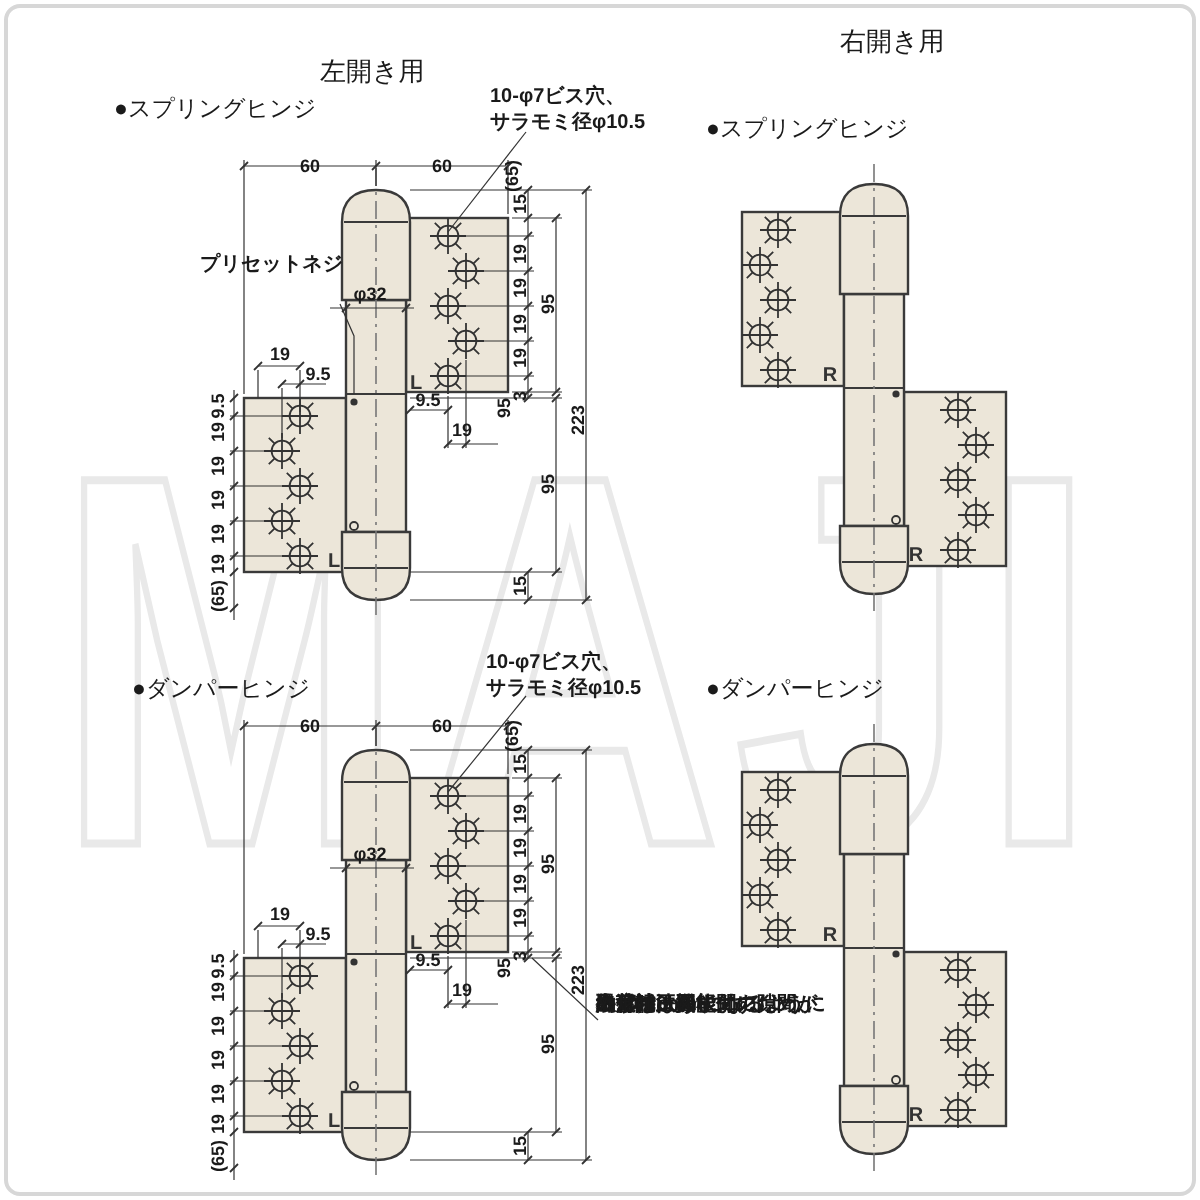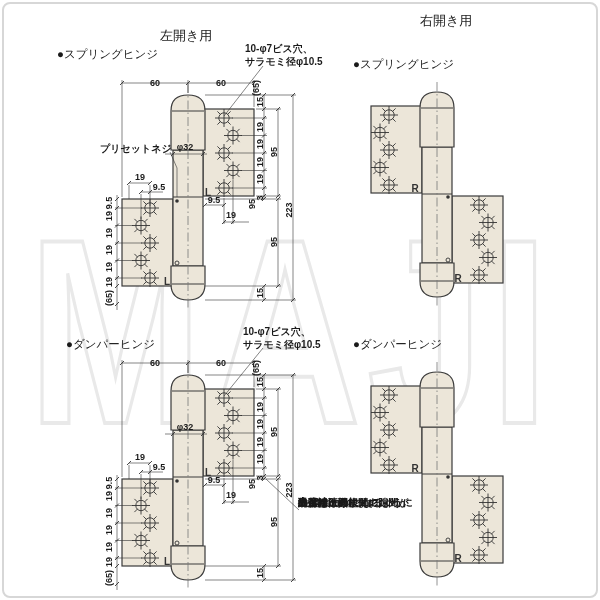--- a/index.html
+++ b/index.html
@@ -132,21 +132,21 @@
 <div class="labels">
   <span class="col" style="left:160px;top:27px">左開き用</span>
   <span class="col" style="left:420px;top:12px">右開き用</span>
   <span class="sec" style="left:57px;top:47px">●スプリングヒンジ</span>
   <span class="sec" style="left:353px;top:57px">●スプリングヒンジ</span>
   <span class="sec" style="left:66px;top:337px">●ダンパーヒンジ</span>
   <span class="sec" style="left:353px;top:337px">●ダンパーヒンジ</span>
 
   <span class="an" style="left:245px;top:42px"><span>10-φ7ビス穴、</span><br><span>サラモミ径φ10.5</span></span>
   <span class="an" style="left:243px;top:325px"><span>10-φ7ビス穴、</span><br><span>サラモミ径φ10.5</span></span>
-  <span class="an" style="left:100px;top:142px">プリセットネジ</span>
+  <span class="an" style="left:100px;top:126px">プリセットネジ</span>
 
   <span class="note" style="left:298px;top:496px">
     <span class="t">※注記</span>
     <span class="t">温度補正機能付のため、</span>
     <span class="t">出荷時は羽根間に隙間が</span>
     <span class="t">約10mmあります。</span>
     <span class="t">取付は3mmになるように</span>
     <span class="t">外形寸法図。</span>
   </span>
 

